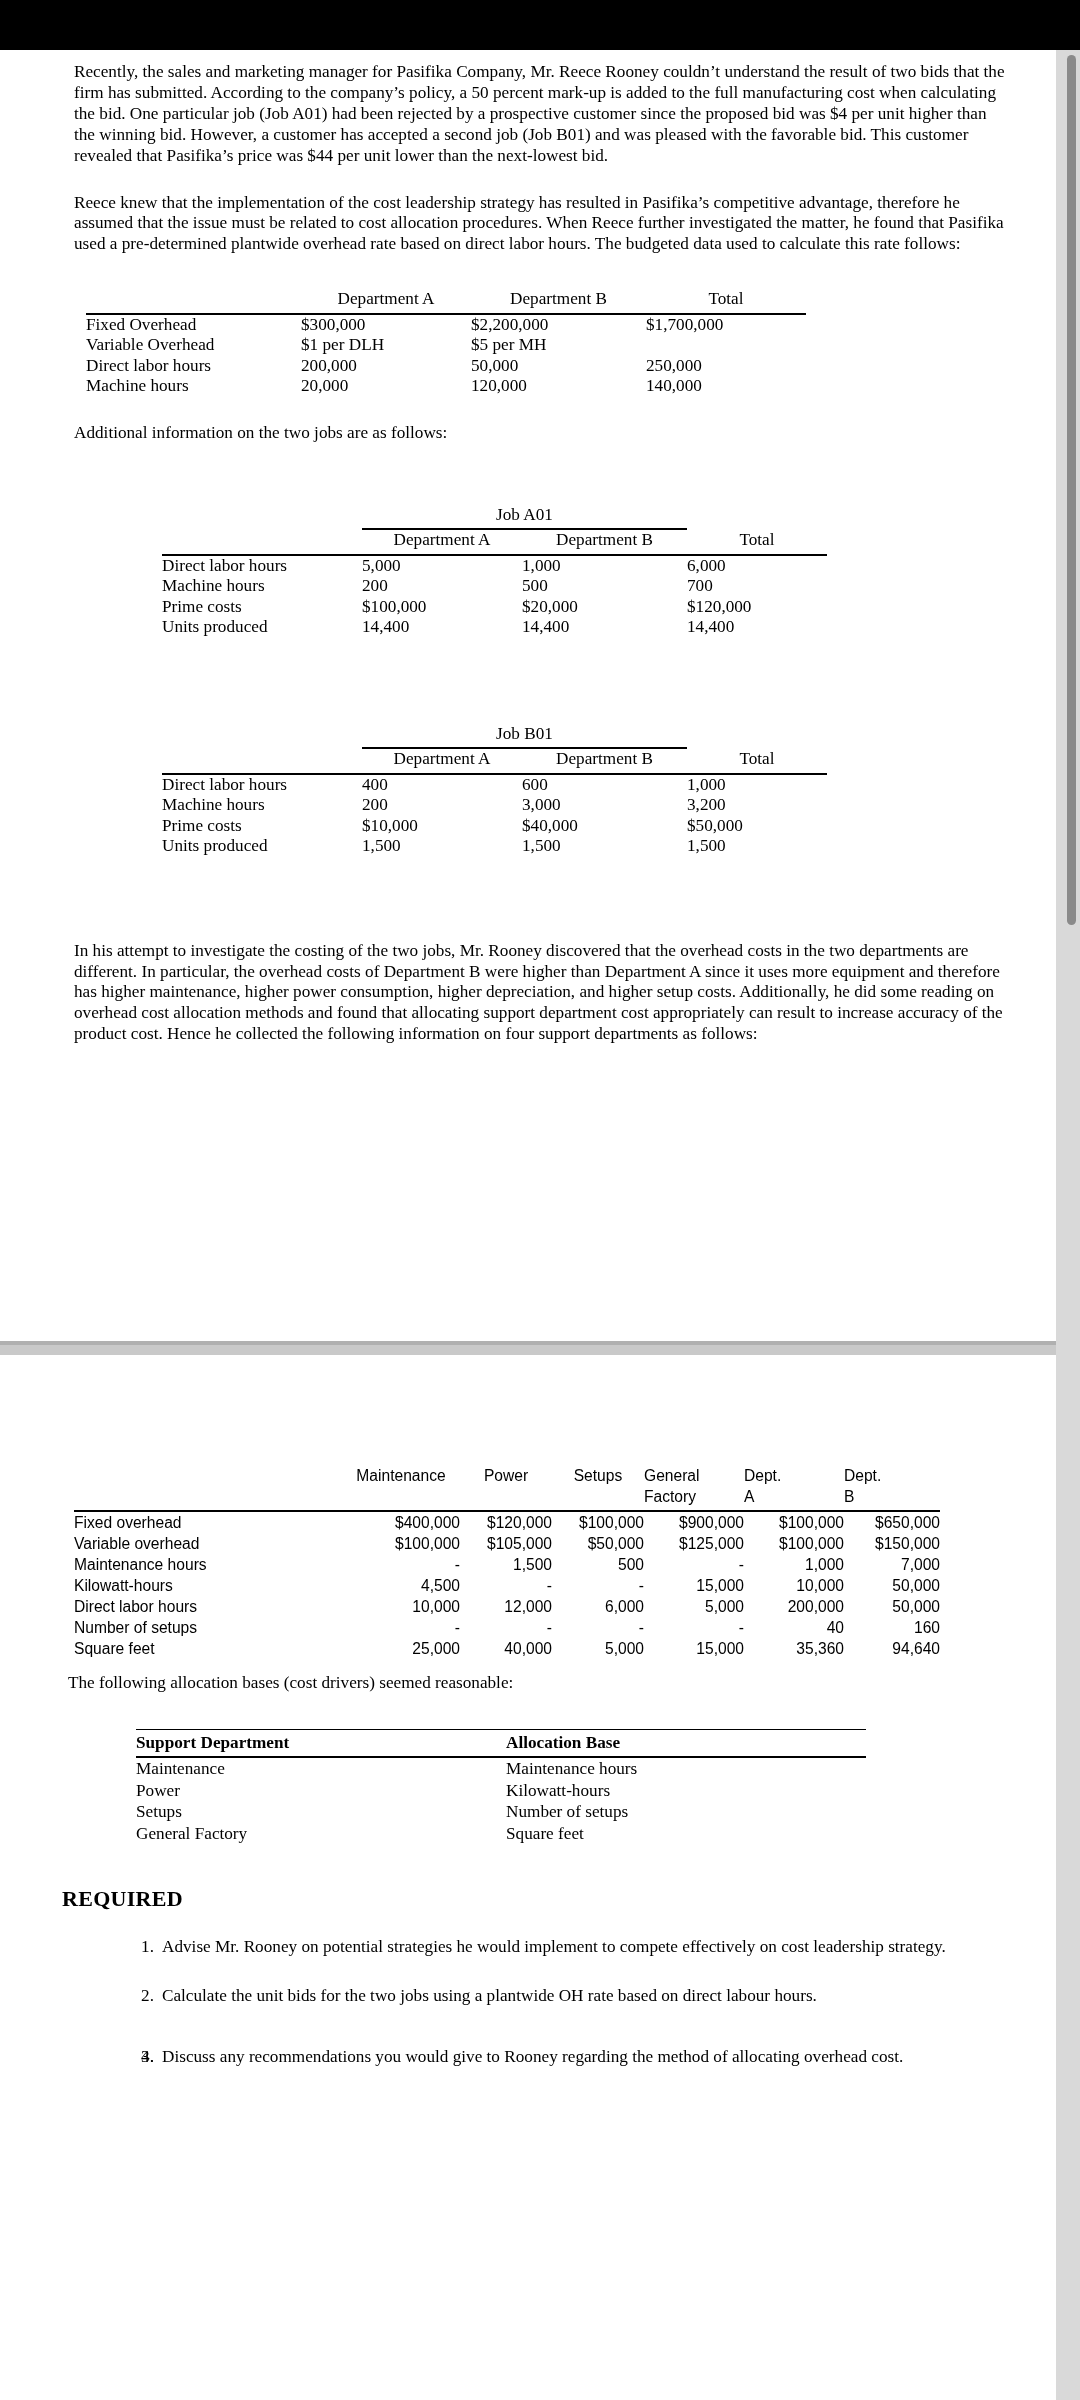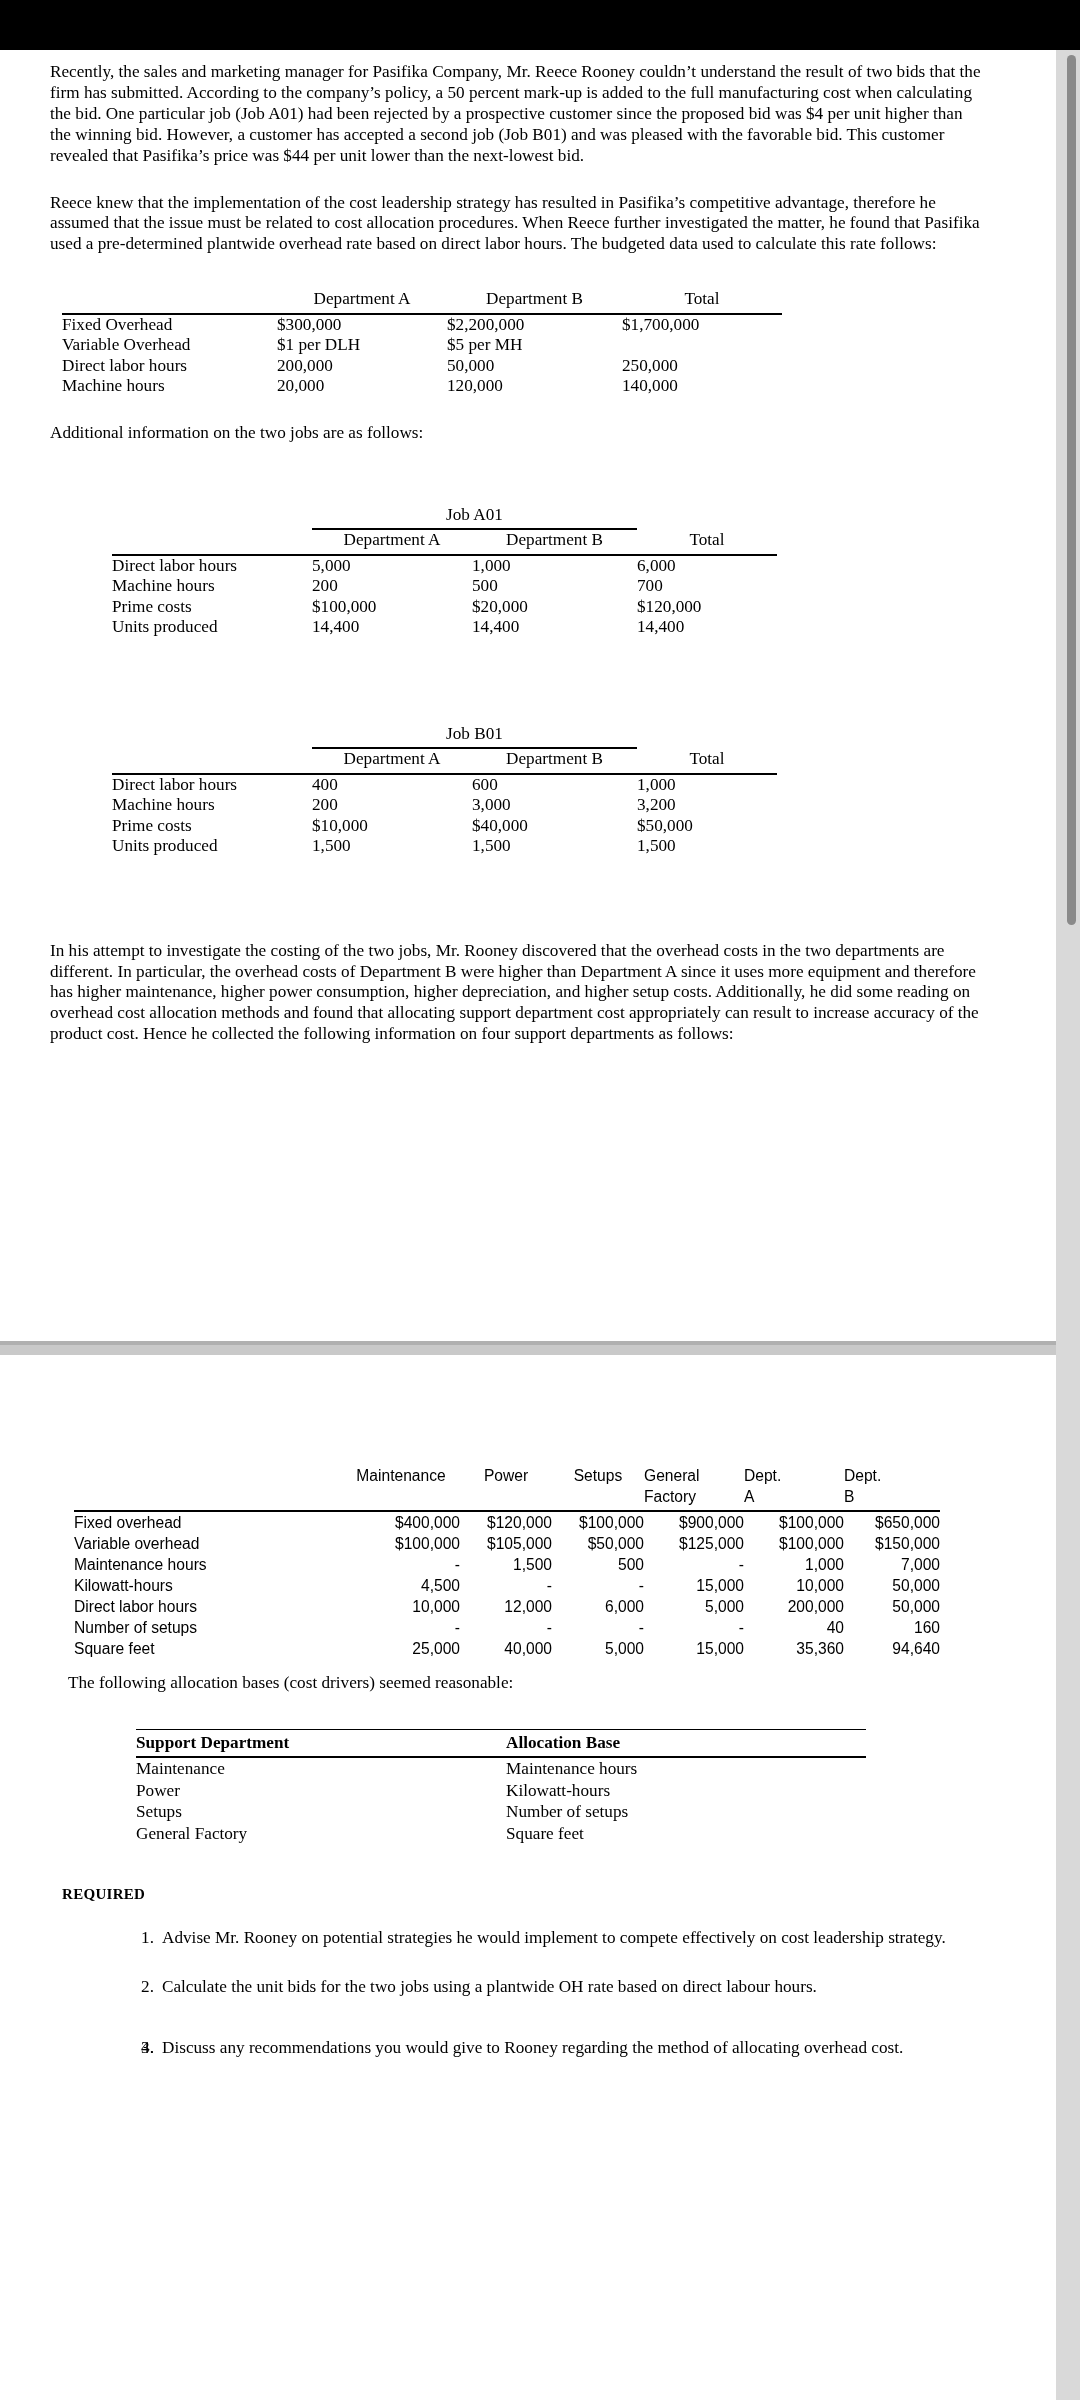--- a/index.html
+++ b/index.html
@@ -118,21 +118,21 @@
   .rule-thick td { border-bottom: 2.4px solid #000; height: 3px; padding: 0; }
 
   
   #tbl-budget { margin-left: 12px; }
   #tbl-budget col.c0 { width: 215px; }
   #tbl-budget col.c1 { width: 170px; }
   #tbl-budget col.c2 { width: 175px; }
   #tbl-budget col.c3 { width: 160px; }
 
   
-  .tbl-job { margin-left: 62px; }
+  .tbl-job { margin-left: 88px; }
   .tbl-job col.c0 { width: 200px; }
   .tbl-job col.c1 { width: 160px; }
   .tbl-job col.c2 { width: 165px; }
   .tbl-job col.c3 { width: 140px; }
   .job-title { font-weight: bold; text-align: center; }
 
   
   table.support {
     border-collapse: collapse;
     font-family: "Liberation Sans", "DejaVu Sans", sans-serif;
@@ -169,21 +169,21 @@
   table.alloc col.a0 { width: 370px; }
   table.alloc col.a1 { width: 360px; }
   .a-hdr { font-weight: bold; text-align: left; padding-left: 6px; }
   .a-cell { text-align: left; padding-left: 6px; }
   .a-rule td { border-bottom: 2.4px solid #000; height: 3px; padding: 0; }
   .a-ruletop td { border-top: 1.3px solid #000; height: 2px; padding: 0; }
 
   
   .required-head {
     font-weight: bold;
-    font-size: 15px;
+    font-size: 22px;
     letter-spacing: 0.3px;
     margin: 0 0 24px 0;
   }
   ol.req {
     margin: 0;
     padding: 0;
     list-style: none;
   }
   ol.req > li {
     position: relative;
@@ -204,21 +204,21 @@
   .ital { font-style: italic; }
 </style>
 </head>
 <body>
 
 <div id="viewport">
 
   <div class="letterbox-top"></div>
 
   <div class="page" id="page1">
-    <div class="content" style="top:0;left:50px;position:absolute;width:935px;">
+    <div class="content" style="top:0;left:74px;position:absolute;width:935px;">
 
       <div style="height:12px"></div>
 
       <p class="para">Recently, the sales and marketing manager for Pasifika Company, Mr. Reece Rooney couldn’t understand the result of two bids that the firm has submitted. According to the company’s policy, a 50 percent mark-up is added to the full manufacturing cost when calculating the bid. One particular job (Job A01) had been rejected by a prospective customer since the proposed bid was $4 per unit higher than the winning bid. However, a customer has accepted a second job (Job B01) and was pleased with the favorable bid. This customer revealed that Pasifika’s   price was $44 per unit lower than the next-lowest bid.</p>
 
       <div class="spacer-sm"></div>
 
       <p class="para">Reece knew that the implementation of the cost leadership strategy has resulted in Pasifika’s competitive advantage, therefore he assumed that the issue must be related to cost allocation procedures. When Reece further investigated the matter, he found that Pasifika used a pre-determined plantwide overhead rate based on direct labor hours. The budgeted data used to calculate this rate follows:</p>
 
       <div class="spacer-md"></div>

